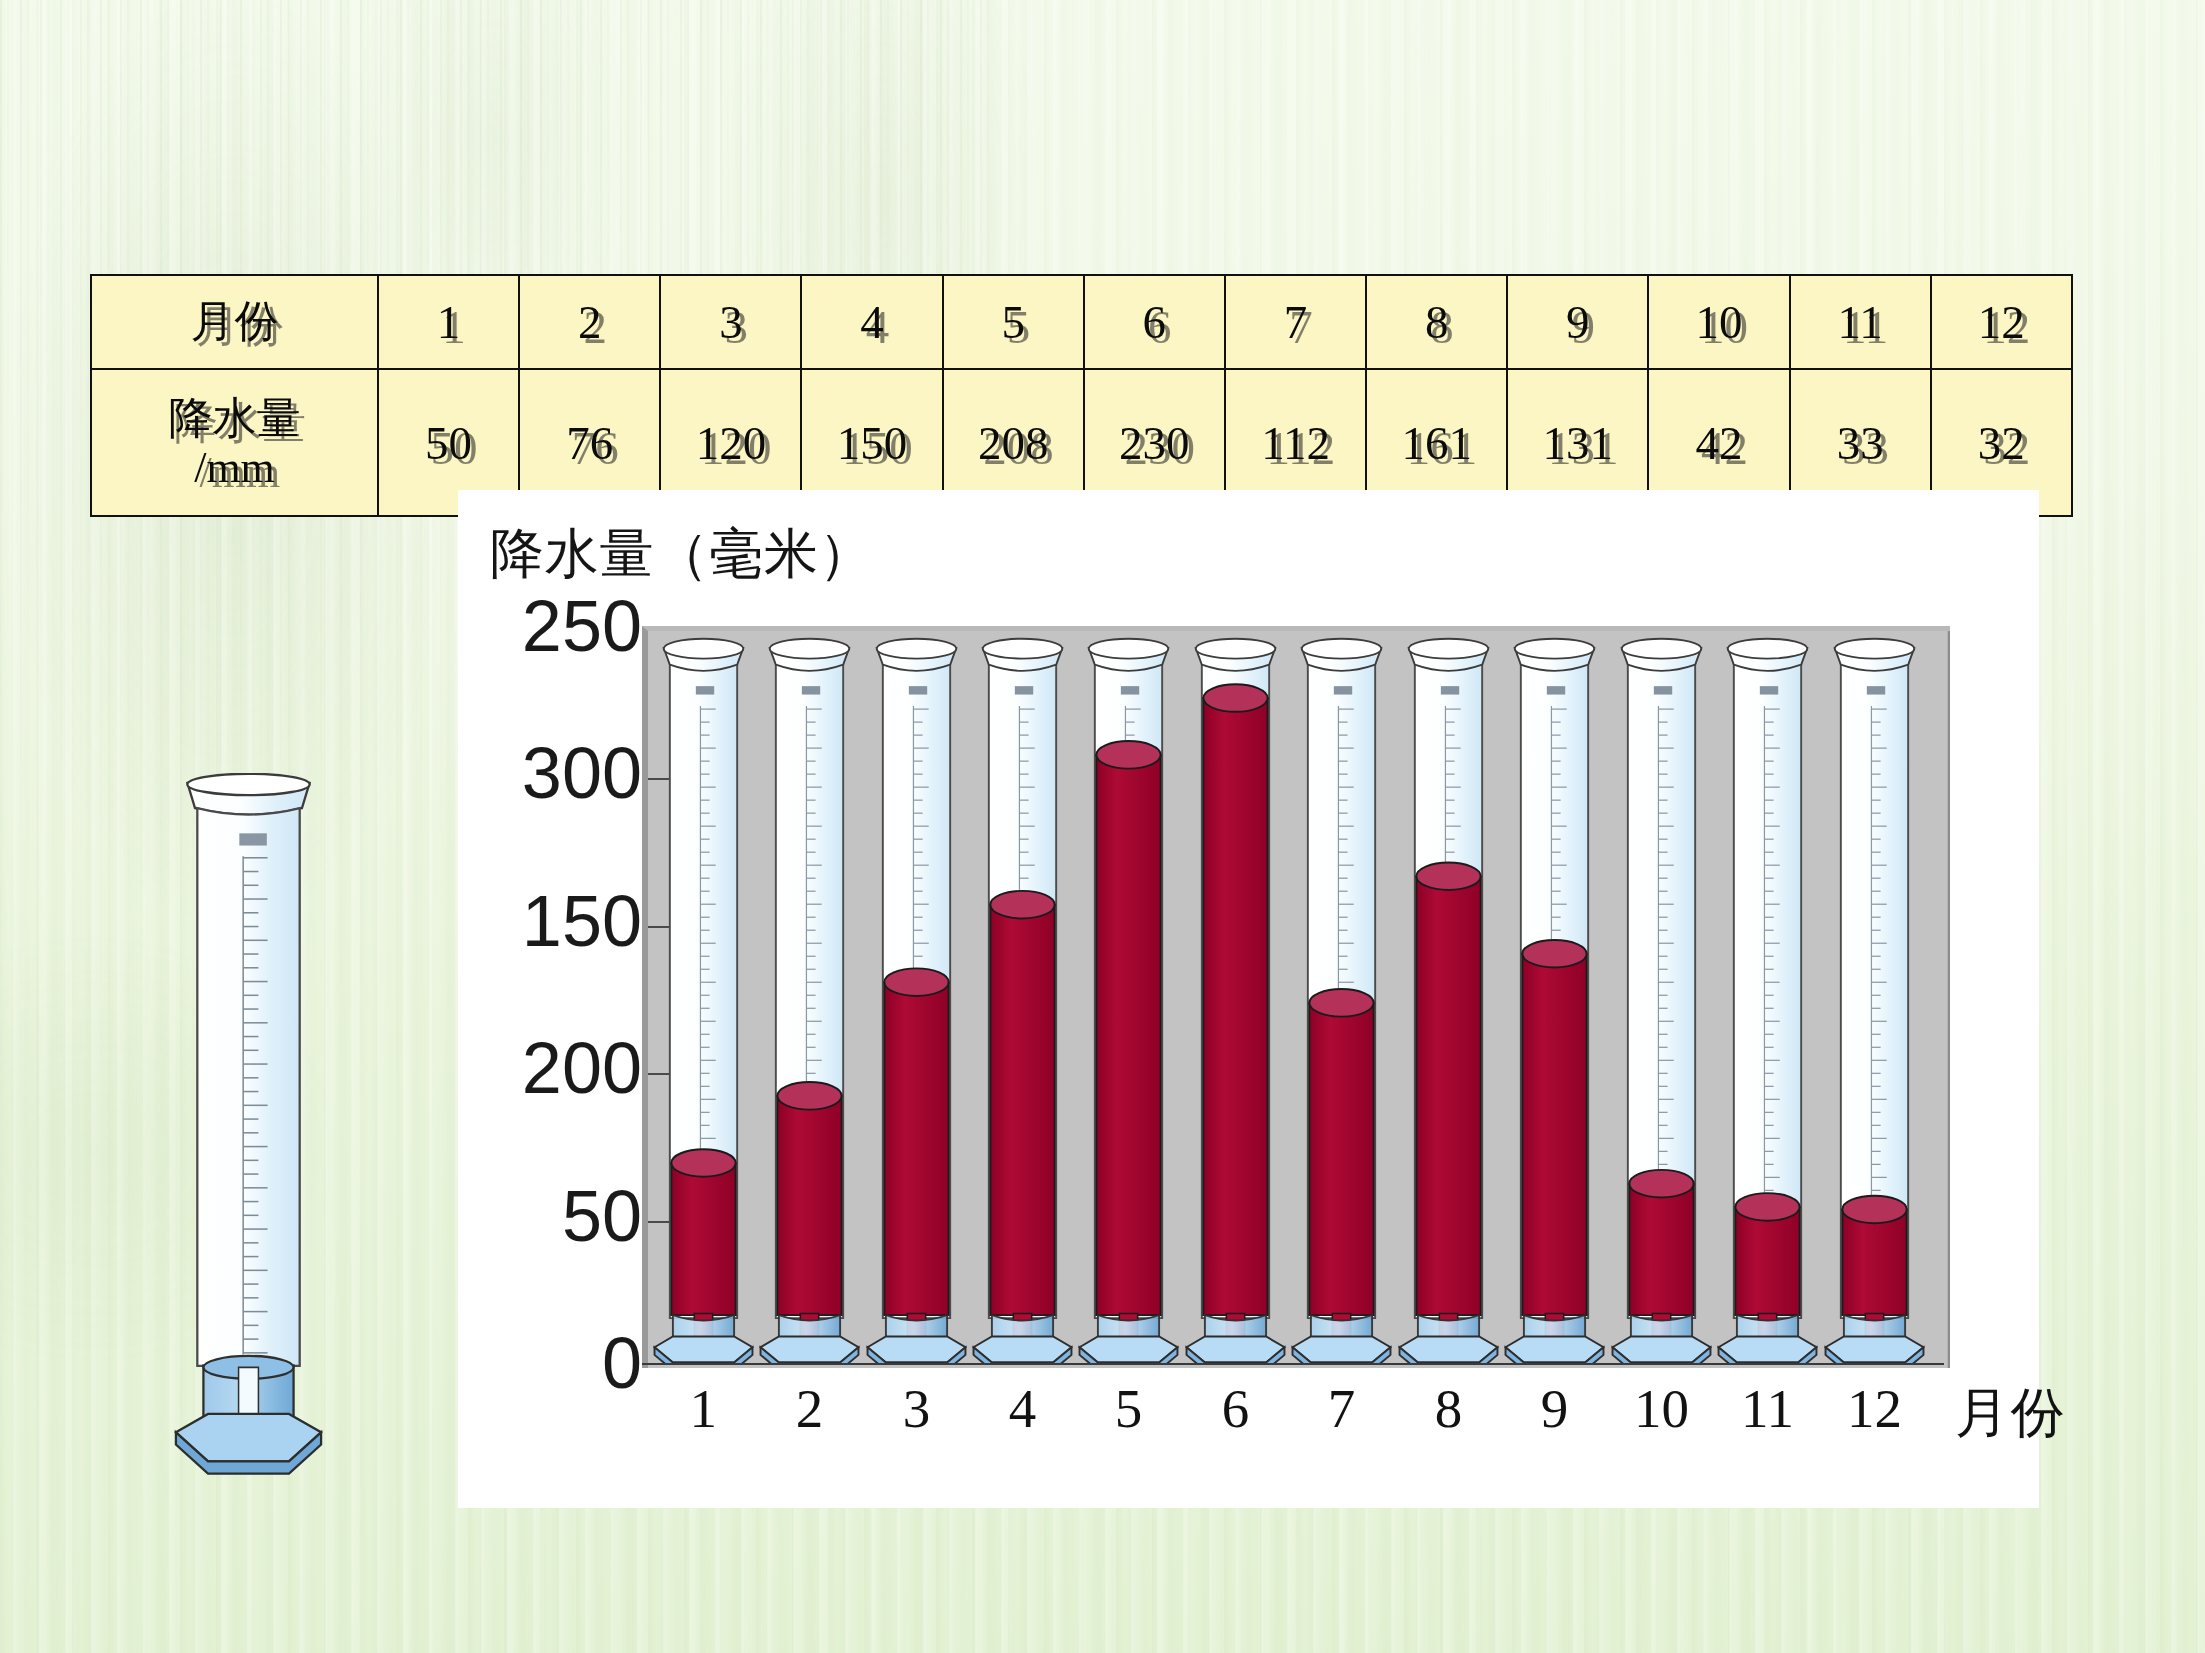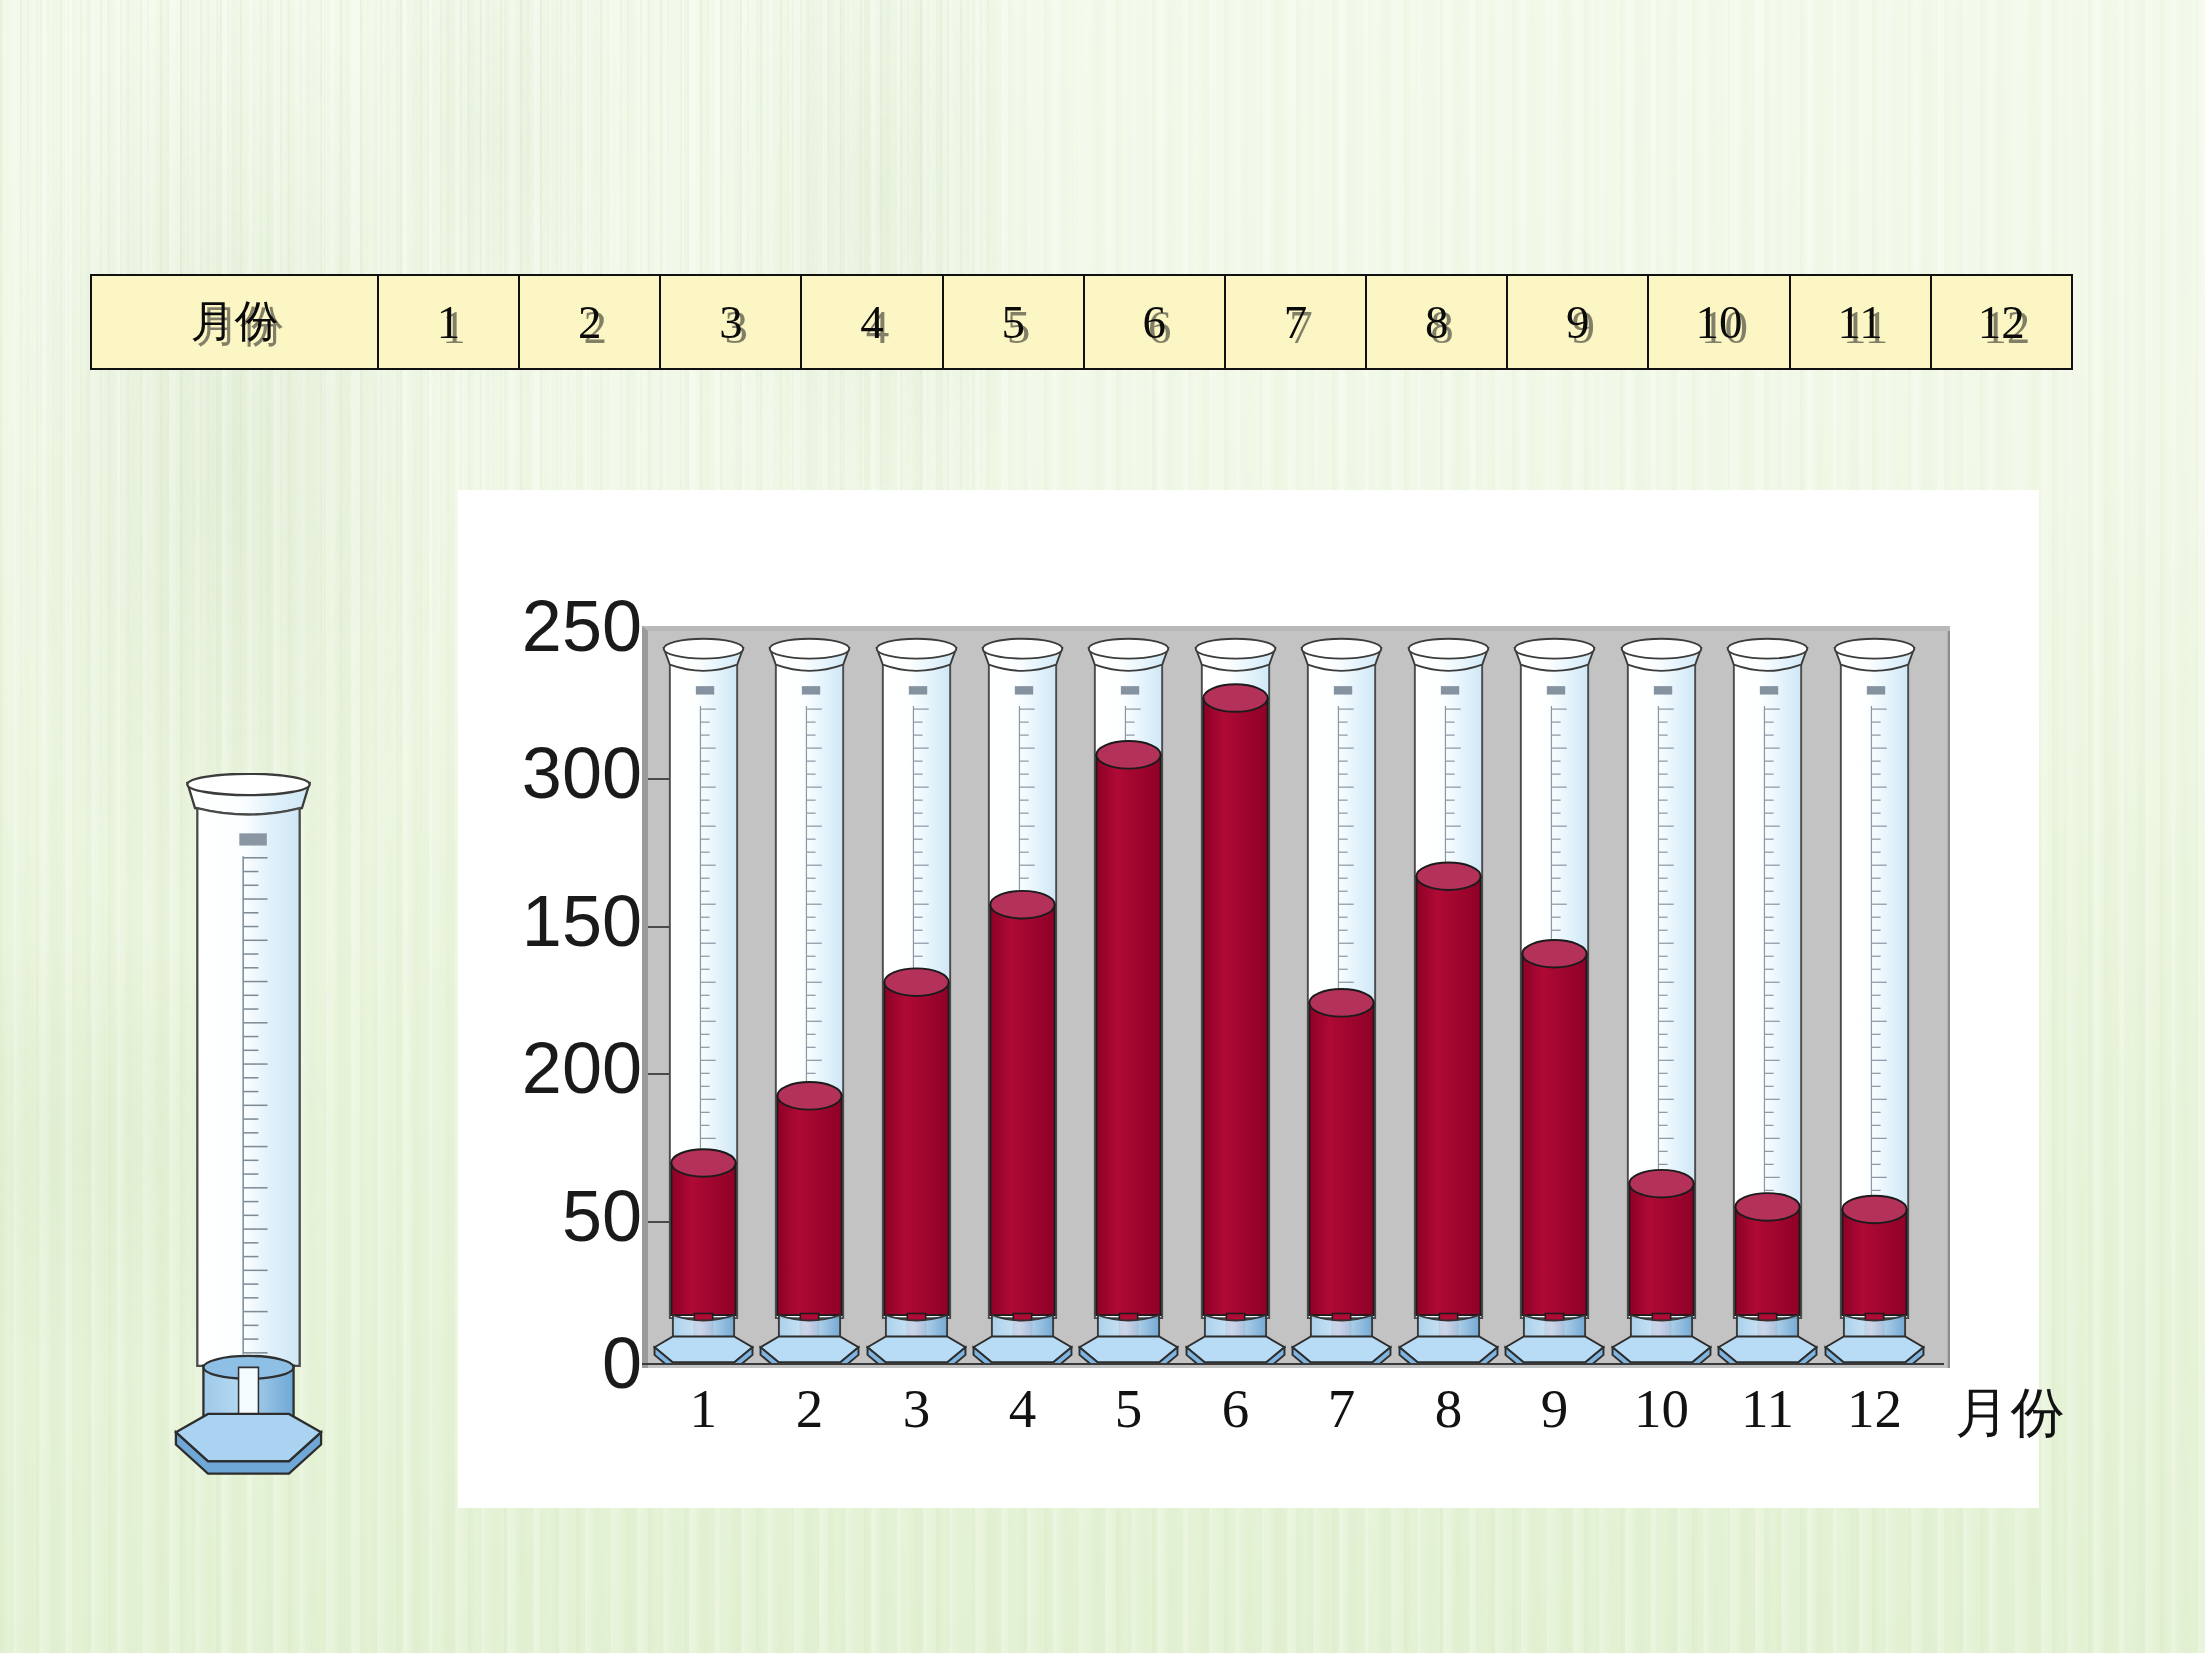--- a/index.html
+++ b/index.html
@@ -158,20 +158,38 @@
         <td class="m">3</td>
         <td class="m">4</td>
         <td class="m">5</td>
         <td class="m">6</td>
         <td class="m">7</td>
         <td class="m">8</td>
         <td class="m">9</td>
         <td class="m">10</td>
         <td class="m">11</td>
         <td class="m">12</td>
+      </tr>
+      <tr class="val">
+        <td class="rowlabel">
+          <div>降水量</div>
+          <div>/mm</div>
+        </td>
+        <td class="m">50</td>
+        <td class="m">76</td>
+        <td class="m">120</td>
+        <td class="m">150</td>
+        <td class="m">208</td>
+        <td class="m">230</td>
+        <td class="m">112</td>
+        <td class="m">161</td>
+        <td class="m">131</td>
+        <td class="m">42</td>
+        <td class="m">33</td>
+        <td class="m">32</td>
       </tr>
     </tbody>
   </table>
 
   <div id="cylinder-illustration">
     <svg viewBox="0 0 250 930" width="191" height="712" xmlns="http://www.w3.org/2000/svg">
       <defs>
         <linearGradient id="glassG" x1="0" y1="0" x2="1" y2="0">
           <stop offset="0%" stop-color="#ffffff"></stop>
           <stop offset="45%" stop-color="#fbfeff"></stop>
@@ -238,20 +256,21 @@
       <ellipse cx="125" cy="777" rx="59" ry="15" fill="#8ec0e6" stroke="#2f2f2f" stroke-width="3"></ellipse>
       <path d="M112 777 L112 858 Q125 866 138 858 L138 777 Z" fill="#f3fbff" stroke="#2f2f2f" stroke-width="2"></path>
 
       <path d="M30 862 L72 838 L178 838 L220 862 L178 900 L72 900 Z" fill="#a9d3f0" stroke="#2d2d2d" stroke-width="3"></path>
       <path d="M30 862 L30 878 L72 916 L178 916 L220 878 L220 862 L178 900 L72 900 Z" fill="#6fa8d6" stroke="#2d2d2d" stroke-width="3"></path>
     </svg>
   </div>
 
   <div id="chart-panel">
 
+    <div id="chart-axis-title">降水量（毫米）</div>
 
     <div id="y-tick-layer">
       <div class="ytick" style="top:136px">250</div>
       <div class="ytick" style="top:283px">300</div>
       <div class="ytick" style="top:431px">150</div>
       <div class="ytick" style="top:578px">200</div>
       <div class="ytick" style="top:726px">50</div>
       <div class="ytick" style="top:873px">0</div>
     </div>
 

